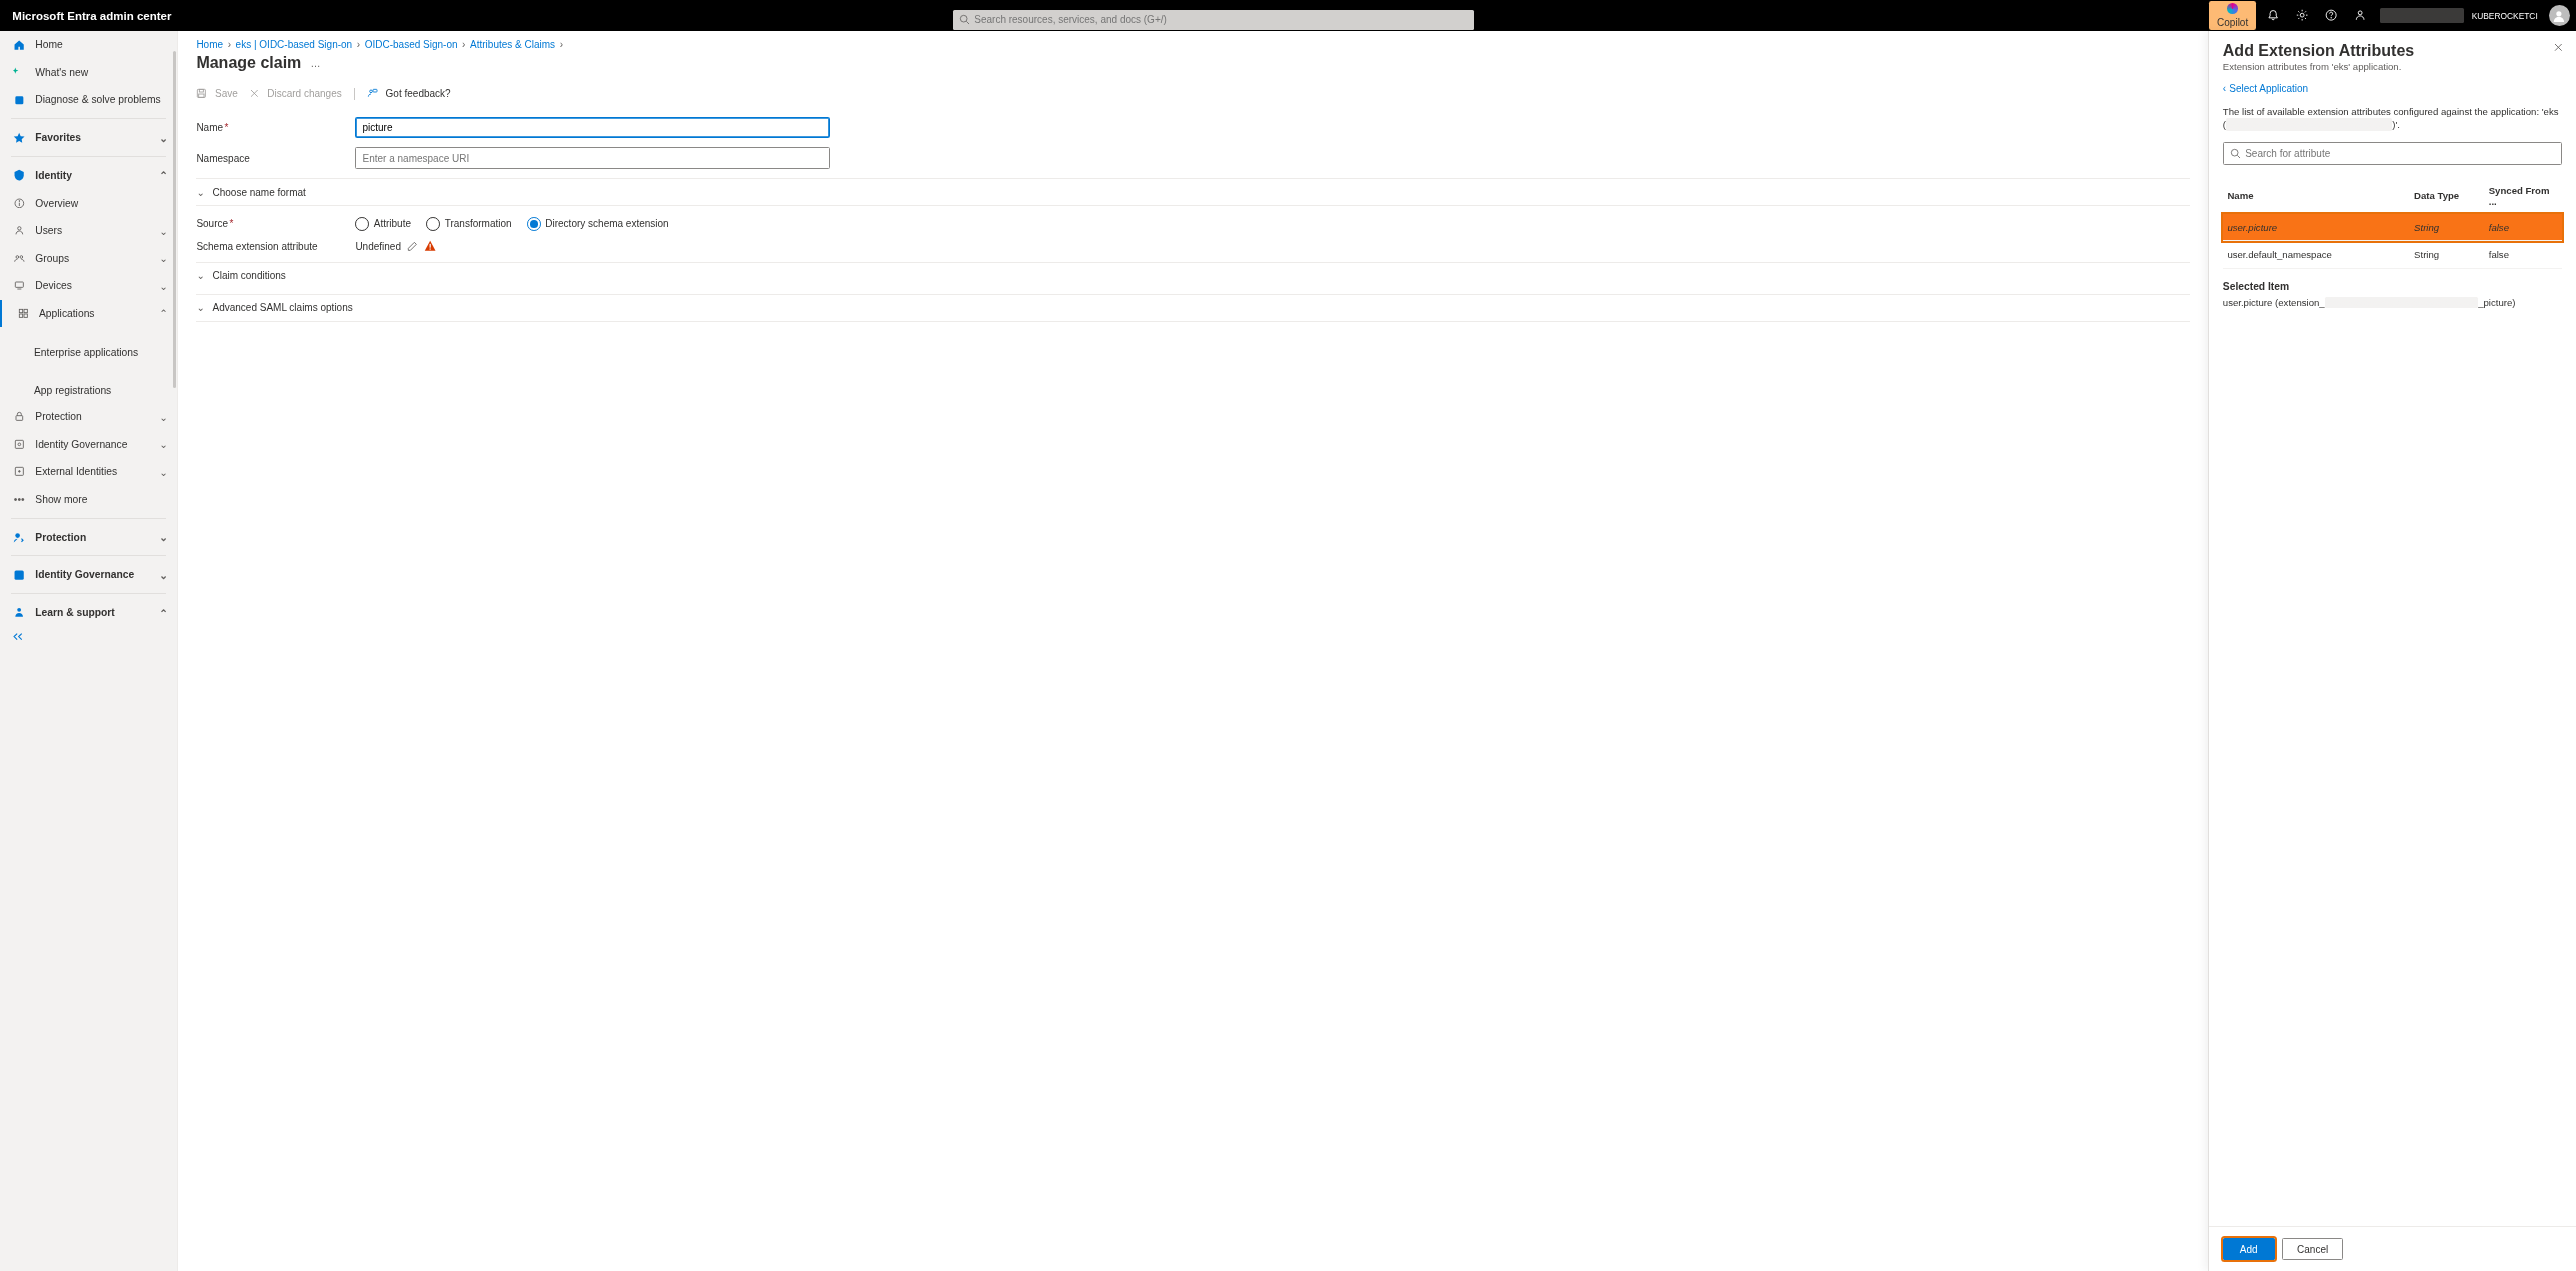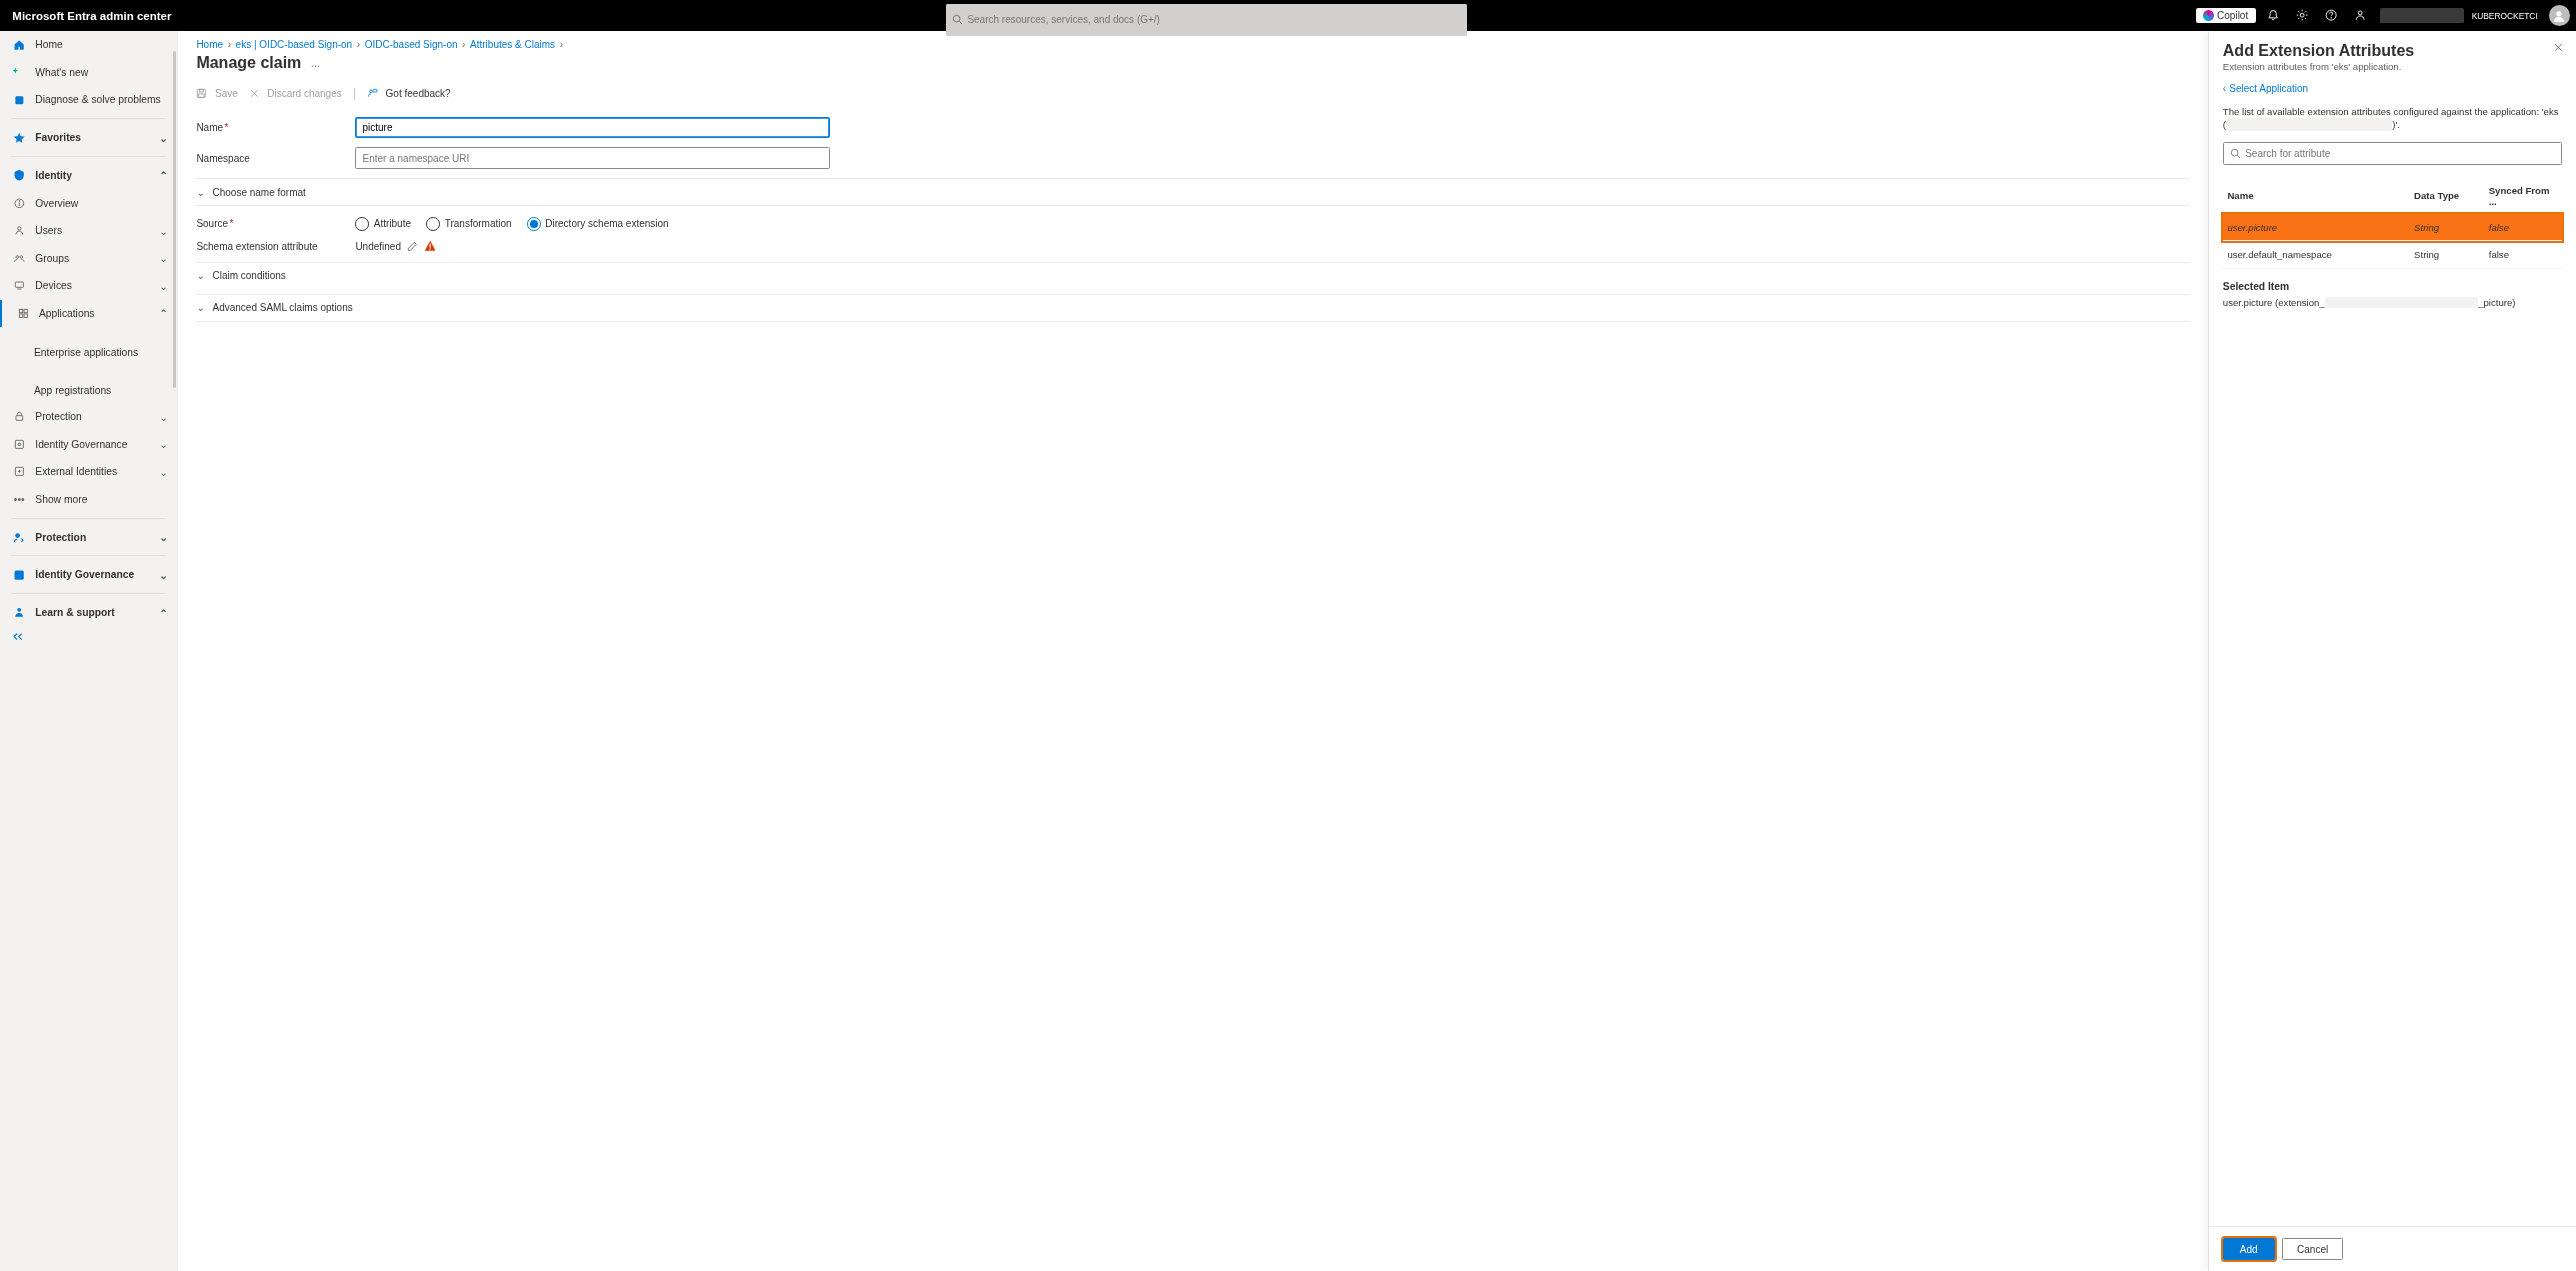--- a/index.html
+++ b/index.html
@@ -2,25 +2,25 @@
 <html style="font-size:12.3px"><head>
 <meta charset="utf-8">
 <style>
   * { box-sizing: border-box; margin: 0; padding: 0; }
   body { font-family: "Segoe UI", Arial, sans-serif; font-size: 10px; color: #323130; background: #fff; overflow: hidden; }
   
   
   .topbar { background: #000; color: #fff; height: 31px; display: flex; align-items: center; padding: 0 6.1px 0 12.3px; }
   .brand { font-size: 11.5px; font-weight: 600; flex: 0 0 auto; margin-right: 46px; }
   .search-wrap { flex: 1 1 auto; display: flex; justify-content: center; }
-  .search-box { display:flex; align-items:center; background: #d2d0ce; border-radius: 1.5px; width: 521px; height: 32px; padding: 0 6.1px; color:#605e5c;margin-top:8px; }
+  .search-box { display:flex; align-items:center; background: #d2d0ce; border-radius: 1.5px; width: 521px; height: 20px; padding: 0 6.1px; color:#605e5c;margin-top:8px; }
   .search-box svg { flex:0 0 auto; }
   .search-box input { border:none; background:transparent; outline:none; margin-left:4.6px; flex:1; font-size:10px; color:#323130; }
   .top-actions { display:flex; align-items:center; gap:4.6px; margin-left:auto; }
-  .copilot-btn { background:#ffffff; color:#323130; border-radius:2.3px; padding:2.3px 7.7px; font-size:10px; display:flex; align-items:center; gap:3.1px; cursor:pointer; }
+  .copilot-btn { background:#fdba74; color:#323130; border-radius:2.3px; padding:2.3px 7.7px; font-size:10px; display:flex; align-items:center; gap:3.1px; cursor:pointer;flex-direction:column; }
   .copilot-dot { width:10.7px;height:10.7px;border-radius:50%; background: conic-gradient(#e3008c,#4f6bed,#00b7c3,#e3008c); }
   .top-icon { width:24.5px; height:24.5px; display:flex; align-items:center; justify-content:center; cursor:pointer; color:#fff; }
   .tenant-label { font-size:8.4px; color:#fff; margin-left:3.1px; margin-right:3.1px; }
   .avatar { width:21.4px;height:21.4px;border-radius:50%; background:#bdbdbd; display:flex;align-items:center;justify-content:center; margin-left:3.1px; }
   .tenant-block { width:84px; height:15.3px; background:#3b3a39; border-radius:1.5px; margin-left:3.1px;}
 
   
   .shell { display:flex; height: calc(100vh - 31px); }
   .sidebar { width:178px; background:#f3f2f1; border-right:0.8px solid #edebe9; overflow-y:auto; position:relative; }
   .sb-scroll-ind { position:absolute; right:0; top:0; bottom:0; width:4.6px; background:transparent; }

